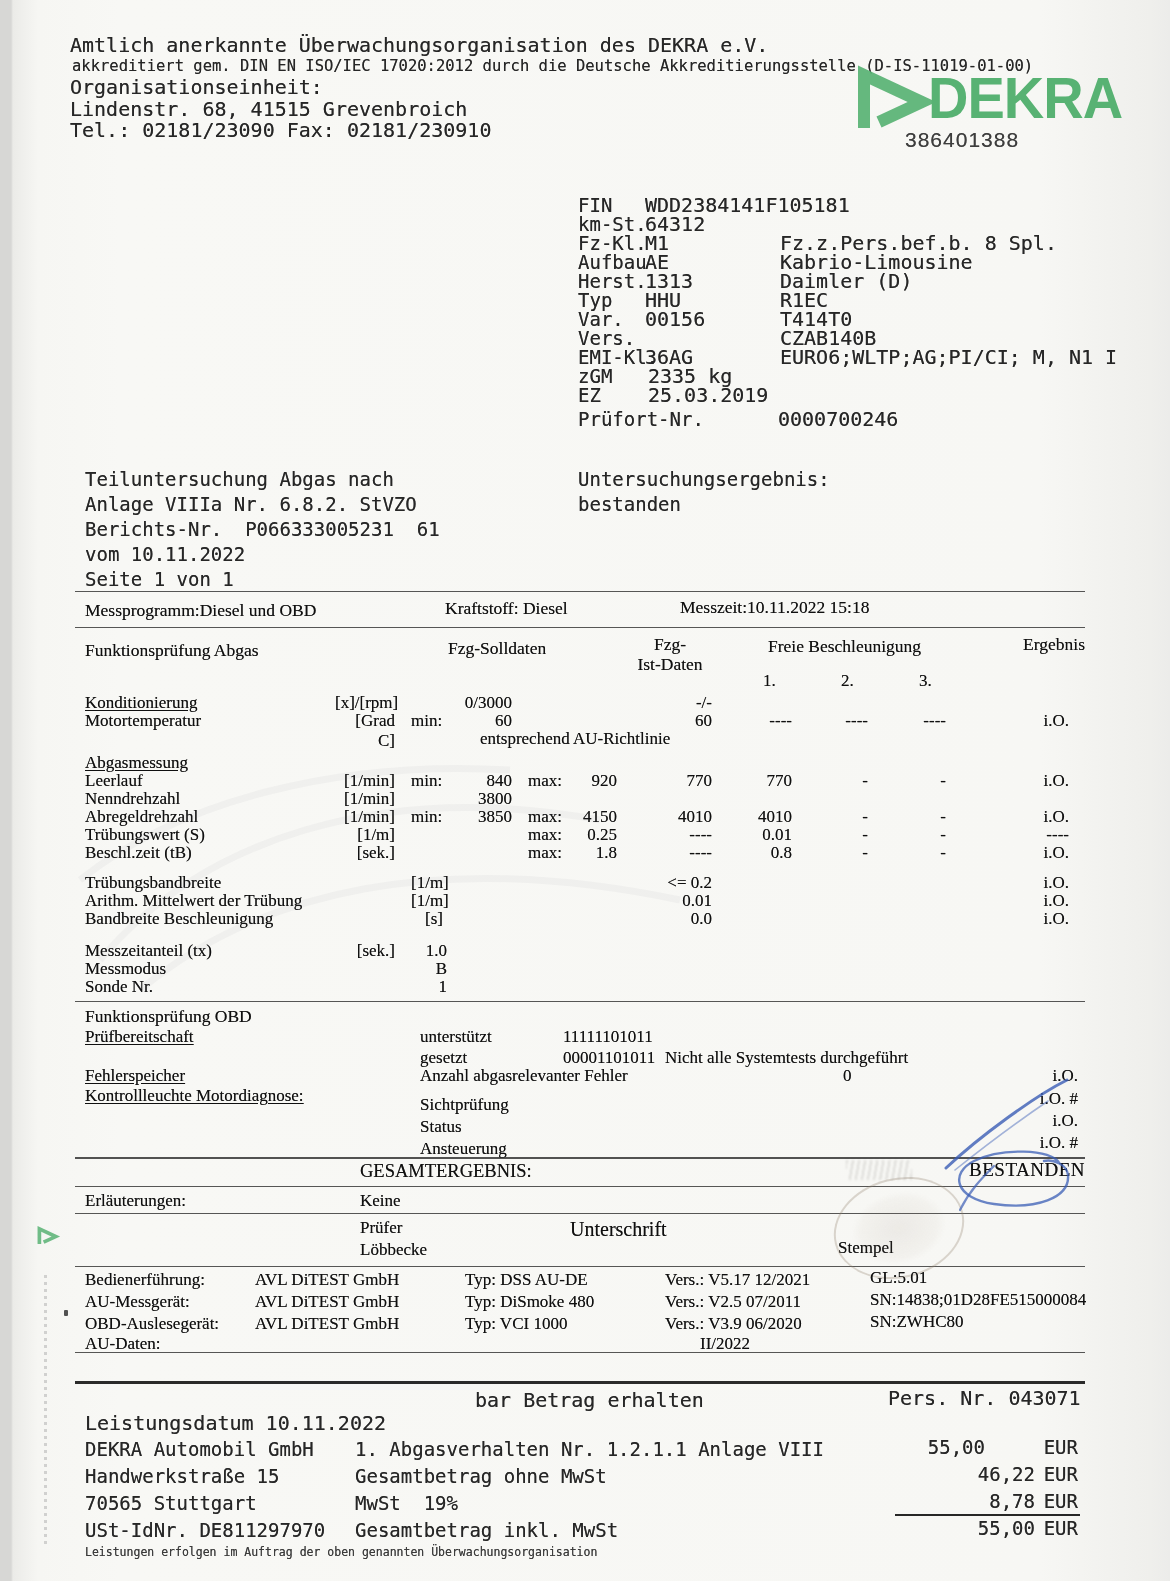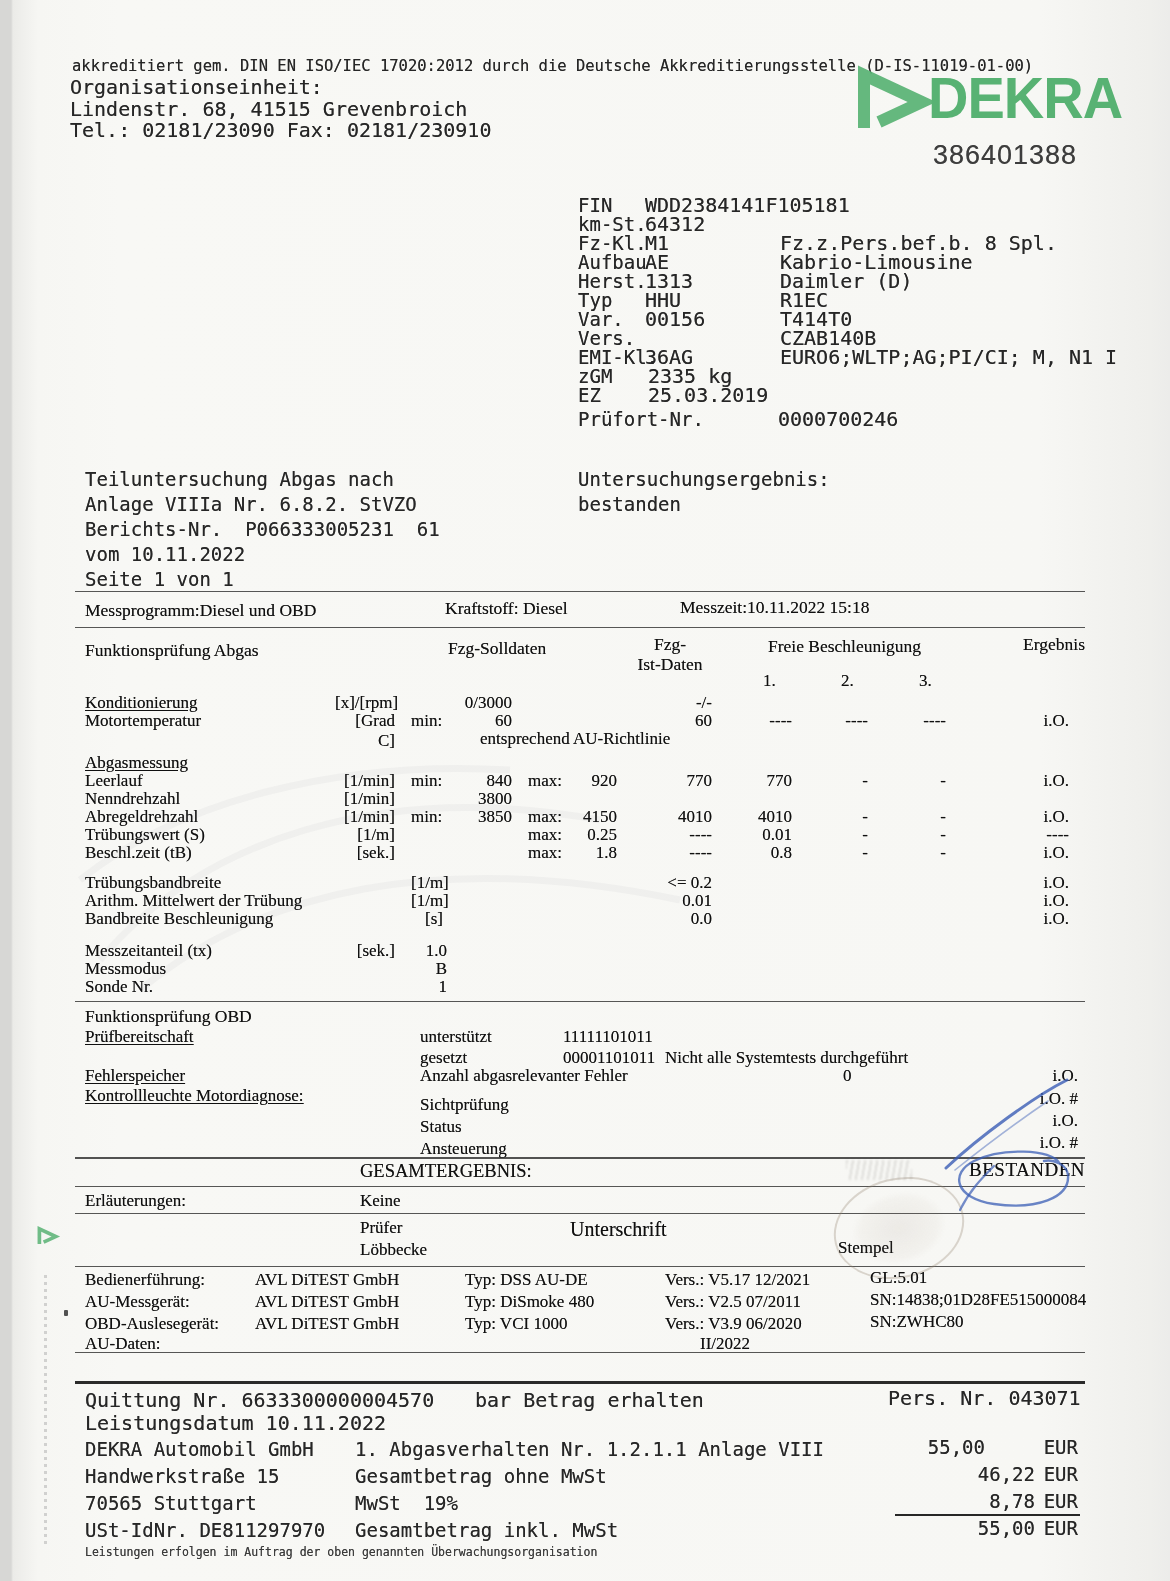--- a/index.html
+++ b/index.html
@@ -30,30 +30,31 @@
     background:repeating-linear-gradient(100deg,rgba(90,85,80,.55) 0 2px,transparent 2px 6px);}
   .vstrip{position:absolute;left:44px;top:1272px;width:3px;height:272px;opacity:.5;filter:blur(.4px);
     background:repeating-linear-gradient(0deg,rgba(110,110,112,.55) 0 3px,transparent 3px 7px);}
   svg{position:absolute;overflow:visible;}
 </style>
 </head>
 <body>
 
 <div id="page">
 
+  <div class="t mono" style="left:70px;top:33px;font-size:20px;">Amtlich anerkannte Überwachungsorganisation des DEKRA e.V.</div>
   <div class="t mono b" style="left:72px;top:57px;font-size:15.5px;">akkreditiert gem. DIN EN ISO/IEC 17020:2012 durch die Deutsche Akkreditierungsstelle (D-IS-11019-01-00)</div>
   <div class="t mono" style="left:70px;top:75px;font-size:20px;">Organisationseinheit:</div>
   <div class="t mono" style="left:70px;top:97px;font-size:20px;">Lindenstr. 68, 41515 Grevenbroich</div>
   <div class="t mono" style="left:70px;top:118px;font-size:20px;">Tel.: 02181/23090 Fax: 02181/230910</div>
 
   <svg style="left:852px;top:66px;" width="78" height="68" viewBox="0 0 78 68">
     <path d="M12 62 L12 9 L70 36 L27 56" fill="none" stroke="#58b273" stroke-width="12" stroke-linejoin="miter" opacity="0.92"></path>
   </svg>
   <div class="t" style="left:928px;top:66px;font-size:56px;font-weight:bold;letter-spacing:-1px;font-family:'Liberation Sans',sans-serif;color:#58b273;transform:scaleY(1.02);">DEKRA</div>
-  <div class="t" style="left:905px;top:140px;width:200px;text-align:center;font-size:27px;letter-spacing:1px;font-family:'Liberation Sans',sans-serif;color:#3d3d3d;text-shadow:0 0 .5px rgba(0,0,0,.5);">386401388</div>
+  <div class="t" style="left:905px;top:128px;width:200px;text-align:left;font-size:21px;letter-spacing:1px;font-family:'Liberation Sans',sans-serif;color:#3d3d3d;text-shadow:0 0 .5px rgba(0,0,0,.5);">386401388</div>
 
   <div>
 
     <div class="t mono" style="left:578px;top:194px;font-size:19px;">FIN</div>
     <div class="t mono b" style="left:645px;top:193px;font-size:20px;">WDD2384141F105181</div>
 
     <div class="t mono" style="left:578px;top:213px;font-size:19px;">km-St.</div>
     <div class="t mono" style="left:645px;top:212px;font-size:20px;">64312</div>
 
     <div class="t mono" style="left:578px;top:232px;font-size:19px;">Fz-Kl.</div>
@@ -360,21 +361,20 @@
     <div class="t serif" style="left:465px;top:1314px;font-size:17px;">Typ: VCI 1000</div>
     <div class="t serif" style="left:665px;top:1314px;font-size:17px;">Vers.: V3.9 06/2020</div>
     <div class="t serif" style="left:870px;top:1312px;font-size:17px;">SN:ZWHC80</div>
 
     <div class="t serif" style="left:85px;top:1334px;font-size:17px;">AU-Daten:</div>
     <div class="t serif" style="left:700px;top:1334px;font-size:17px;">II/2022</div>
   </div>
   <div class="hr dbl" style="top:1352px;"></div>
 
   <div class="hr thick" style="top:1381px;"></div>
-  <div class="t mono" style="left:85px;top:1388px;font-size:20px;">Quittung Nr. 6633300000004570</div>
   <div class="t mono" style="left:475px;top:1388px;font-size:20px;">bar Betrag erhalten</div>
   <div class="t mono" style="left:888px;top:1386px;font-size:20px;">Pers. Nr. 043071</div>
   <div class="t mono" style="left:85px;top:1411px;font-size:20px;">Leistungsdatum 10.11.2022</div>
 
   <div>
     <div class="t mono" style="left:85px;top:1438px;font-size:19px;">DEKRA Automobil GmbH</div>
     <div class="t mono" style="left:355px;top:1438px;font-size:19px;">1. Abgasverhalten Nr. 1.2.1.1 Anlage VIII</div>
     <div class="t mono" style="right:185px;top:1436px;font-size:19px;">55,00</div>
     <div class="t mono" style="right:92px;top:1436px;font-size:19px;">EUR</div>
 

